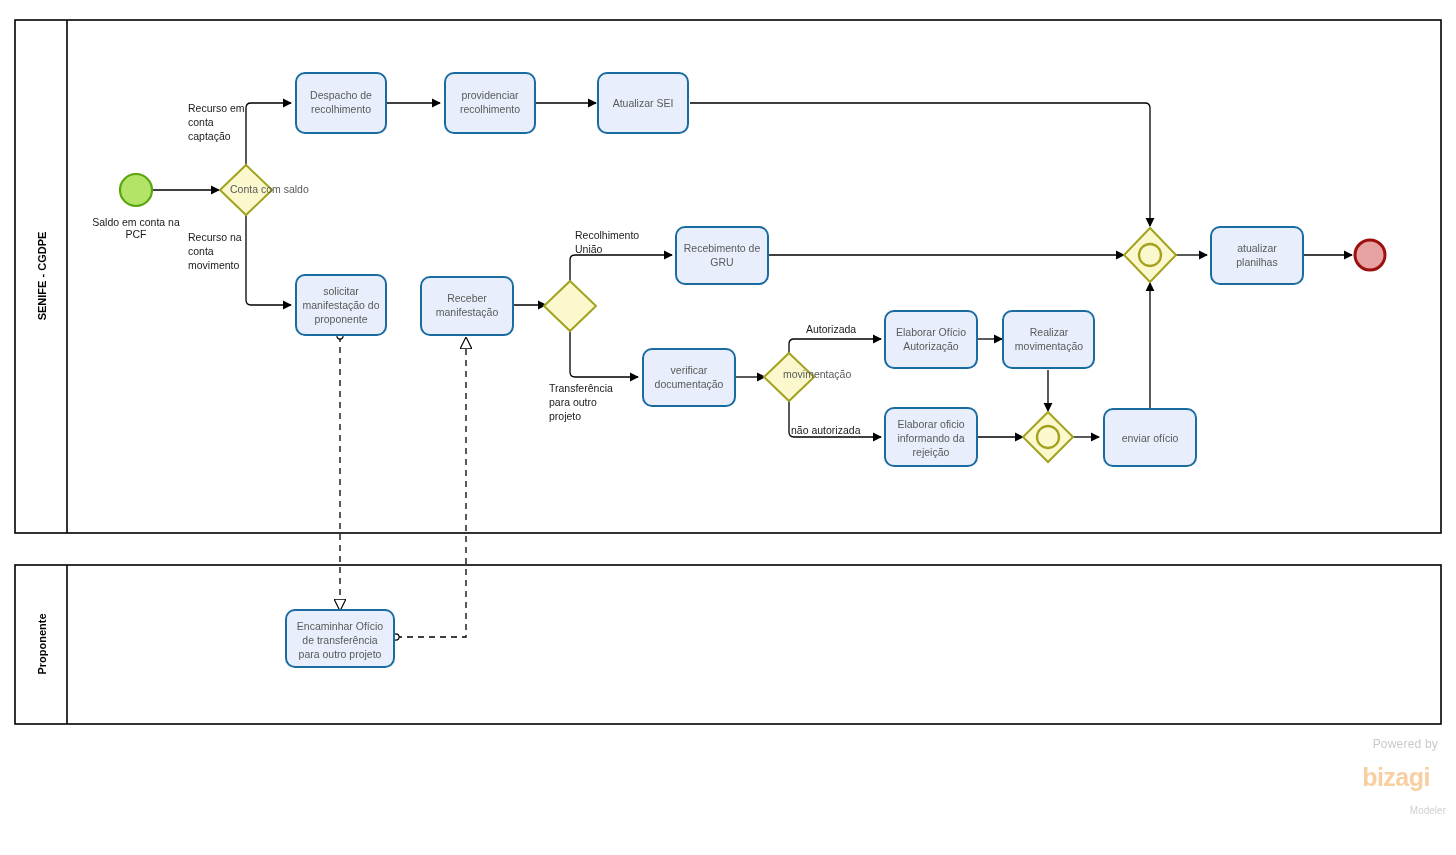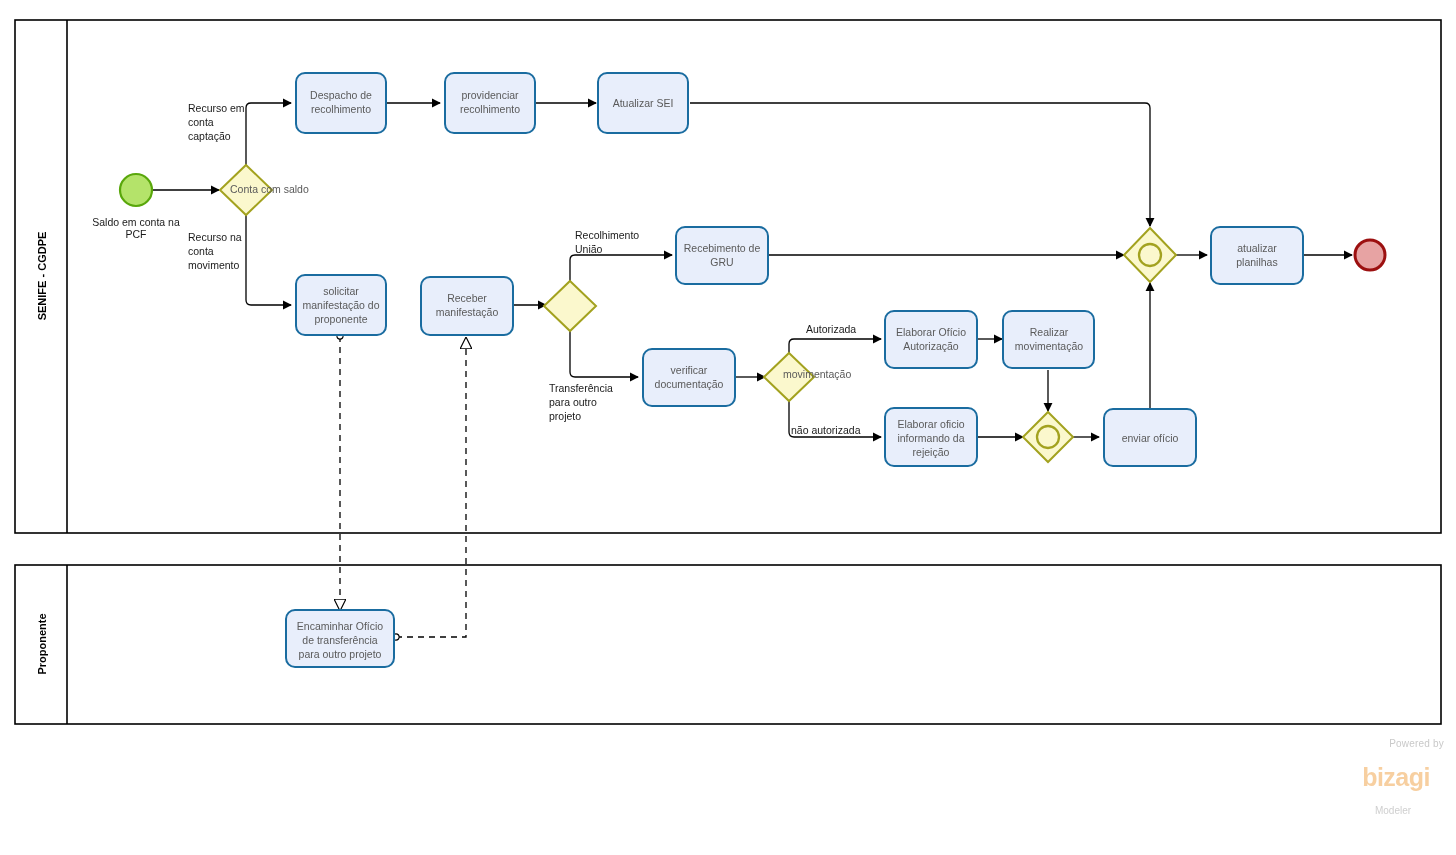--- a/index.html
+++ b/index.html
@@ -102,42 +102,42 @@
     position: absolute;
     left: 1336px;
     top: 739px;
     width: 110px;
     height: 50px;
     text-align: right;
     user-select: none;
   }
   #bizagi-logo .powered {
     font-family: "Liberation Sans", sans-serif;
-    font-size: 10px;
+    font-size: 12px;
     color: #c9c9c9;
     letter-spacing: 0.2px;
     line-height: 10px;
-    margin: 0 2px 0 0;
+    margin: 0 8px 0 0;
   }
   #bizagi-logo .brand {
     font-family: "Liberation Sans", sans-serif;
     font-size: 25px;
     font-weight: bold;
     color: #f7cfa0;
     line-height: 24px;
     letter-spacing: -0.5px;
     margin: 16px;
   }
   #bizagi-logo .modeler {
     font-family: "Liberation Sans", sans-serif;
     font-size: 10px;
     color: #cfcfcf;
     line-height: 11px;
     margin: 0;
-    text-align: center;
+    text-align: right;
     padding-left: 4px;
   }
 </style>
 </head>
 <body>
 
 <div id="canvas">
   <svg class="diagram-svg" width="1456" height="855" viewBox="0 0 1456 855">
 
     <defs>

